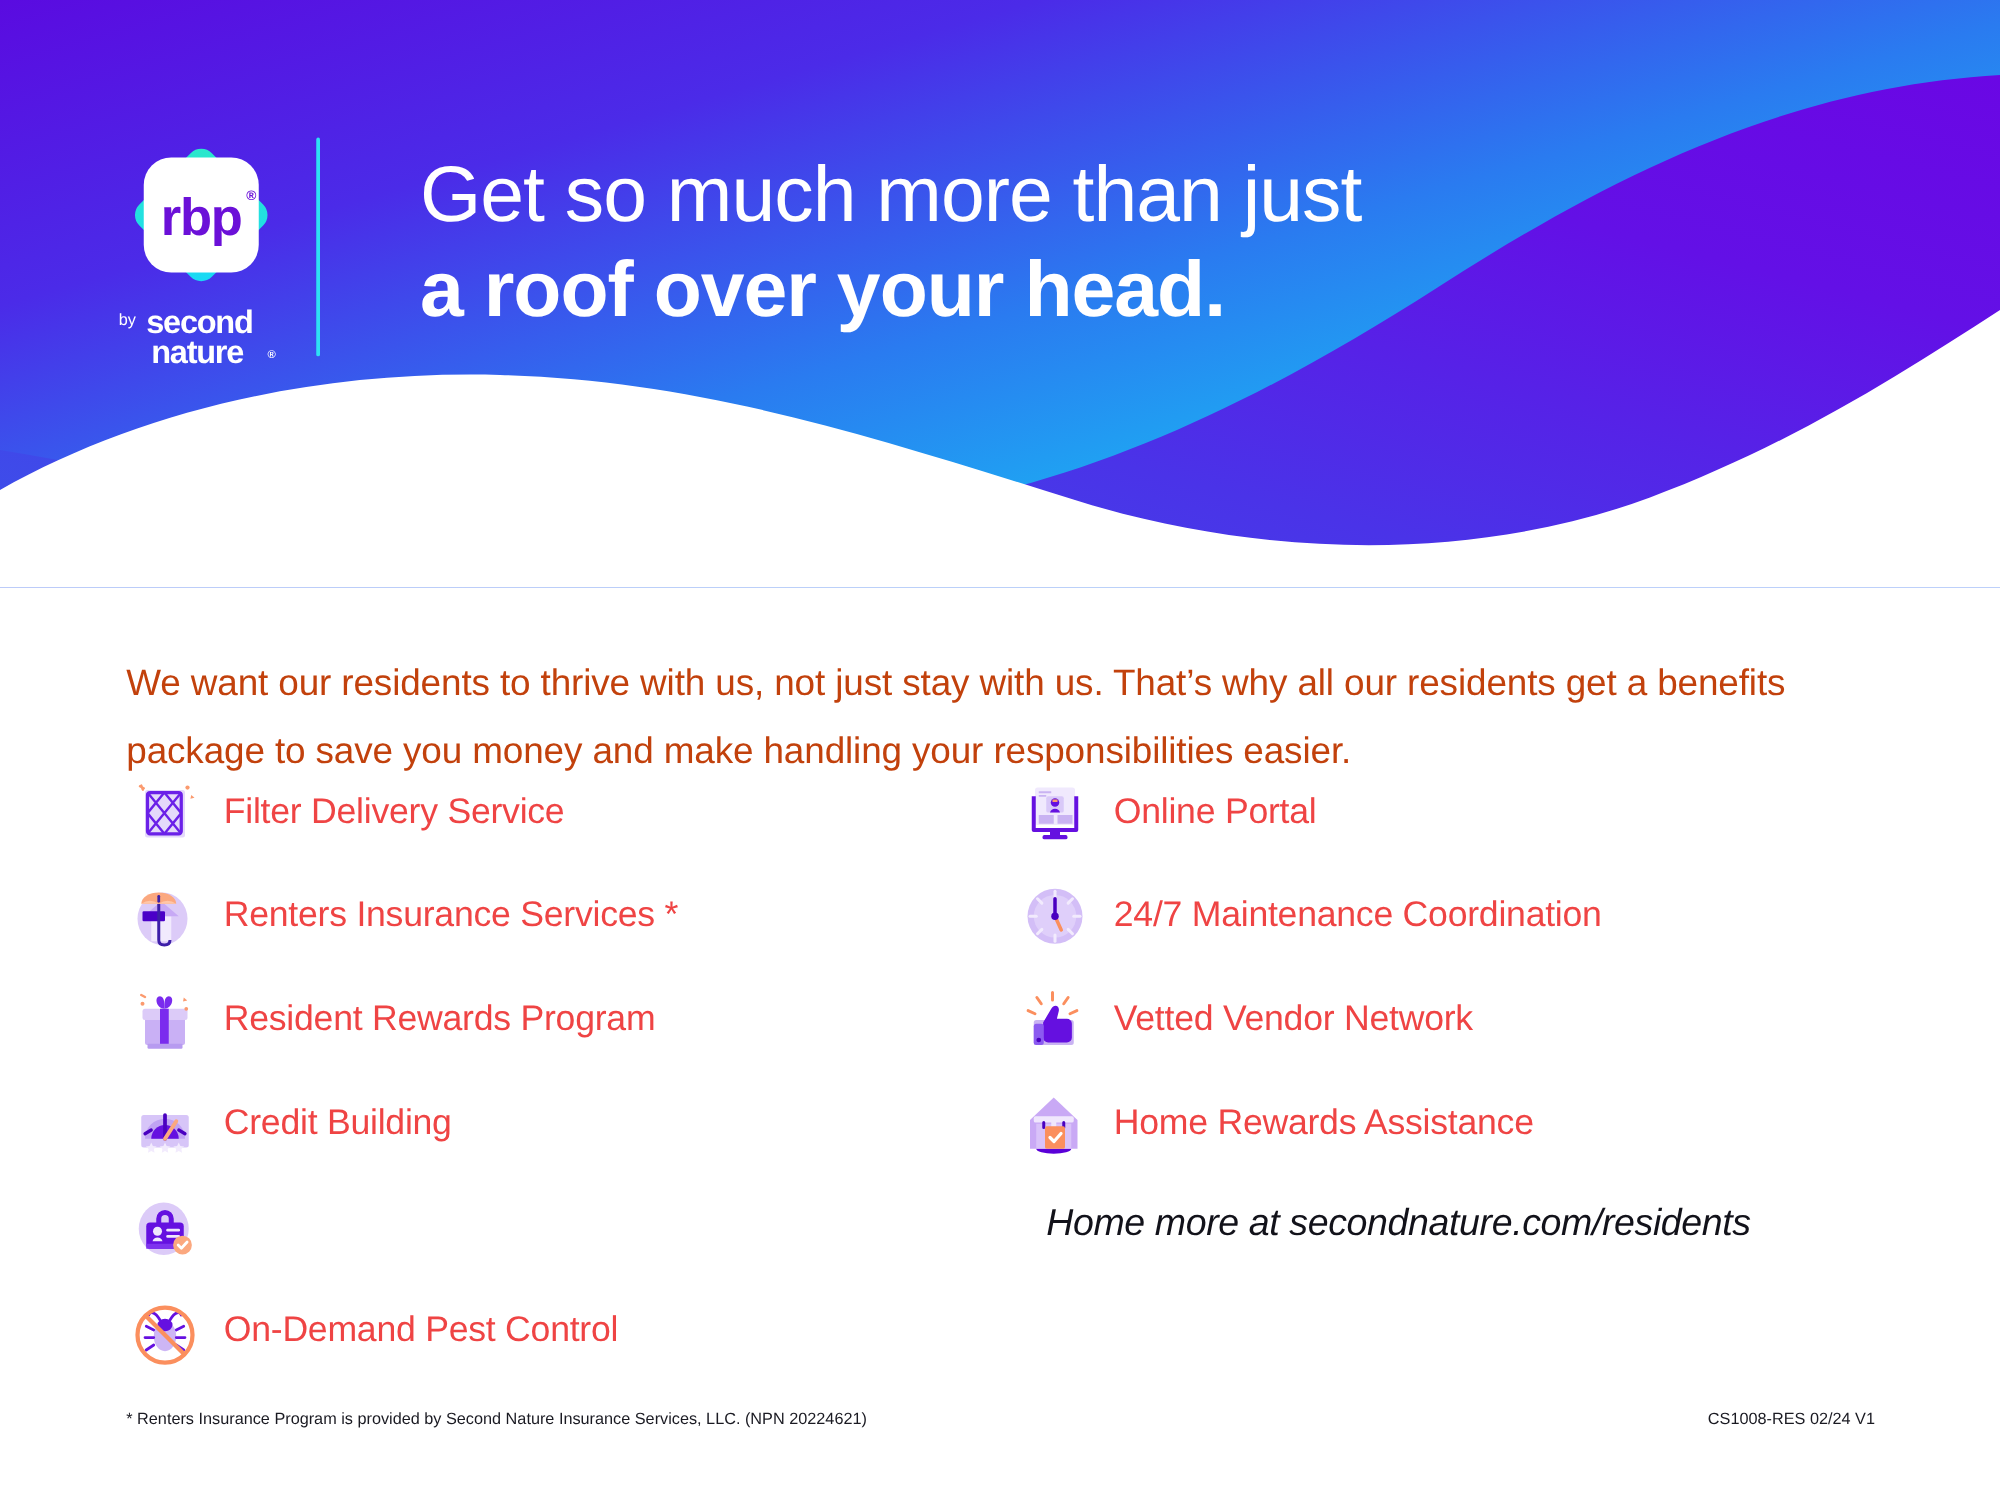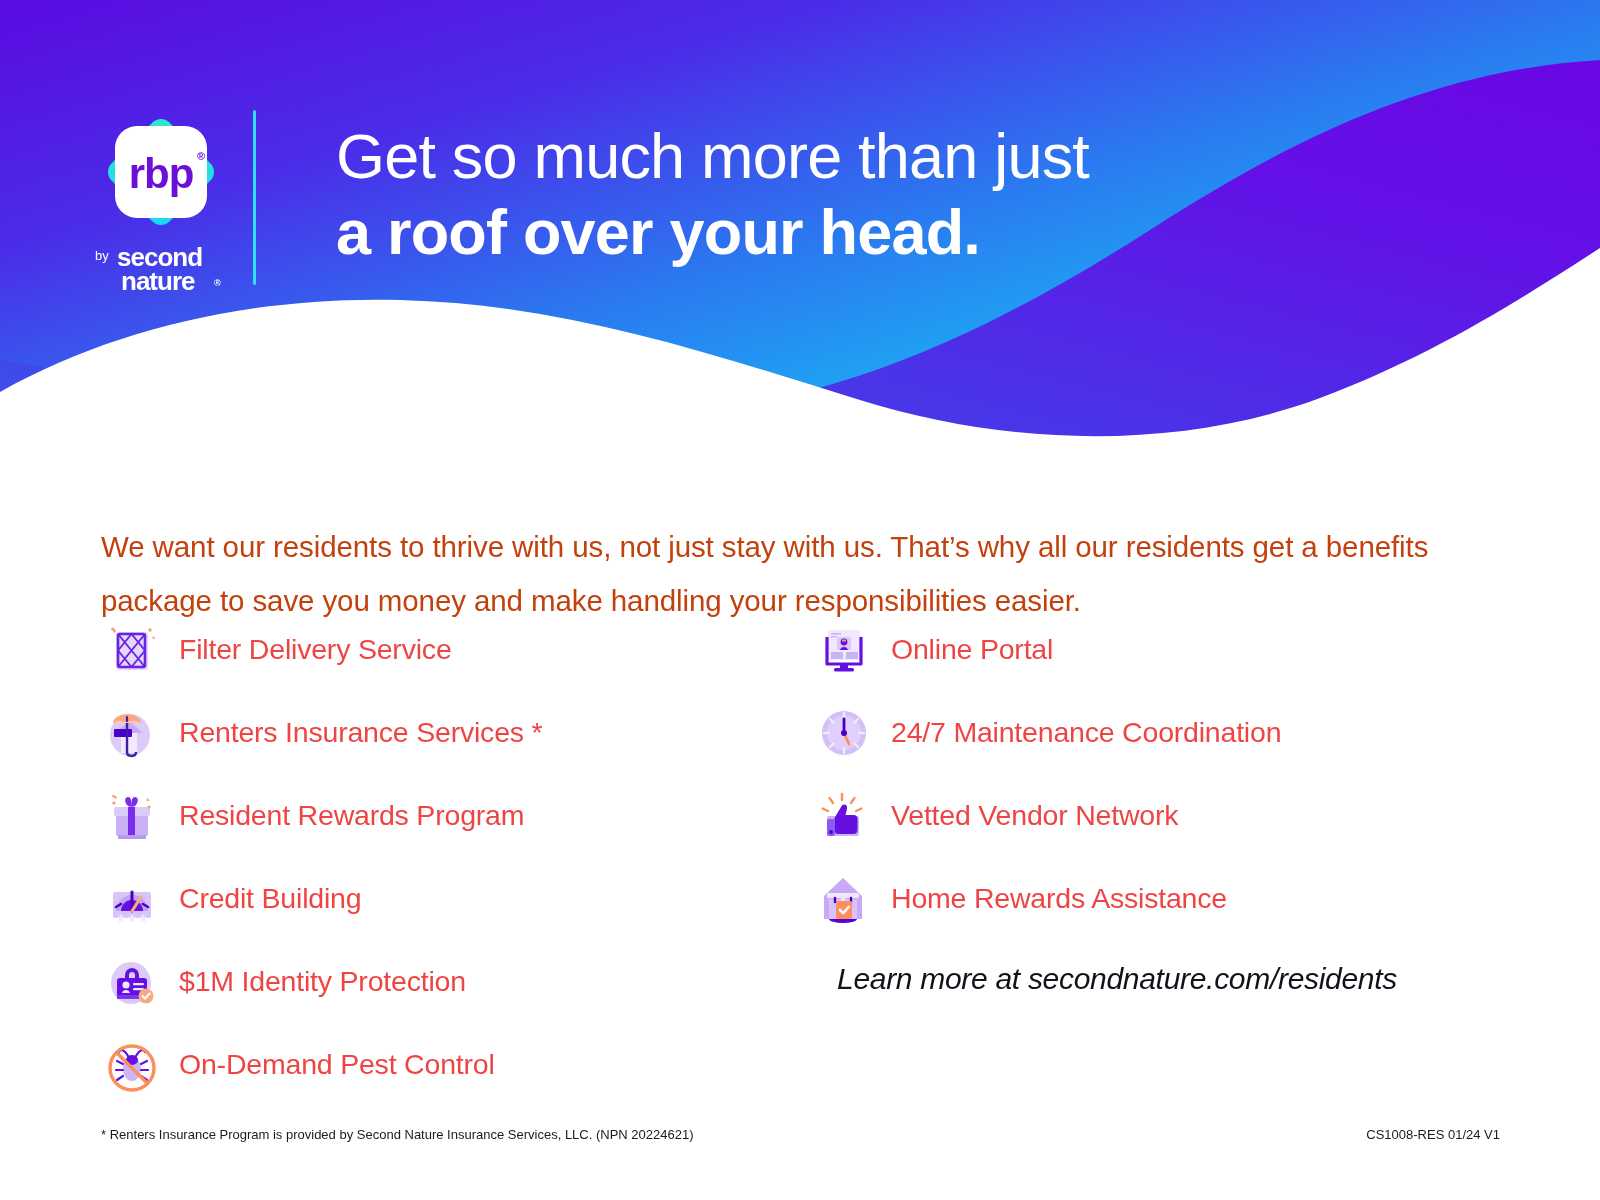--- a/index.html
+++ b/index.html
@@ -327,21 +327,20 @@
             <rect x="14" y="26" width="30" height="21" rx="3" fill="#6510E0"></rect>
             <circle cx="23" cy="33" r="3.6" fill="#EFE7FD"></circle>
             <path d="M19 41 a4.2 4.2 0 0 1 8 0 Z" fill="#EFE7FD"></path>
             <rect x="30" y="31" width="11" height="2.2" rx="1" fill="#EFE7FD"></rect>
             <rect x="30" y="36" width="11" height="2.2" rx="1" fill="#EFE7FD"></rect>
             <rect x="14" y="43" width="30" height="4" fill="#7E33EE"></rect>
             <circle cx="43" cy="44" r="7.5" fill="#FBA87F"></circle>
             <path d="M39.5 44 l2.6 2.6 4.6 -5" stroke="#ffffff" stroke-width="2.2" fill="none" stroke-linecap="round" stroke-linejoin="round"></path>
           </svg>
         </span>
-        <span class="blabel">$1M Identity Protection</span>
       </div>
 
       <div class="benefit">
         <span class="ico">
           <svg width="60" height="60" viewBox="0 0 60 60">
             <ellipse cx="29" cy="34" rx="9" ry="12" fill="#CDB6F5"></ellipse>
             <ellipse cx="29" cy="25" rx="6" ry="5" fill="#6510E0"></ellipse>
             <path d="M25 21 C21 14 17 14 16 17 M33 21 C37 14 41 14 42 17" stroke="#6510E0" stroke-width="2.2" fill="none" stroke-linecap="round"></path>
             <path d="M20 29 L14 26 M20 35 L13 35 M20 41 L14 45
                      M38 29 L44 26 M38 35 L45 35 M38 41 L44 45" stroke="#6510E0" stroke-width="2.2" fill="none" stroke-linecap="round"></path>
@@ -422,21 +421,21 @@
             <rect x="12" y="24" width="32" height="5" rx="1.5" fill="#F0E7FD"></rect>
             <rect x="26" y="26" width="4" height="22" fill="#F0E7FD"></rect>
             <path d="M20 29 v4 M36 29 v4" stroke="#4A00C0" stroke-width="2.4" stroke-linecap="round"></path>
             <rect x="21" y="32" width="16" height="18" rx="1.5" fill="#FB8F5E"></rect>
             <path d="M25 41 l3.2 3.2 5.6 -6.4" stroke="#ffffff" stroke-width="2.6" fill="none" stroke-linecap="round" stroke-linejoin="round"></path>
           </svg>
         </span>
         <span class="blabel">Home Rewards Assistance</span>
       </div>
 
-      <div class="learn-more">Learn more at secondnature.com/residents</div>
+      <div class="learn-more">Home more at secondnature.com/residents</div>
 
     </div>
   </div>
 
   <div class="footer-left">* Renters Insurance Program is provided by Second Nature Insurance Services, LLC. (NPN 20224621)</div>
-  <div class="footer-right">CS1008-RES 01/24 V1</div>
+  <div class="footer-right">CS1008-RES 02/24 V1</div>
 
 </div>
 
 </body></html>

